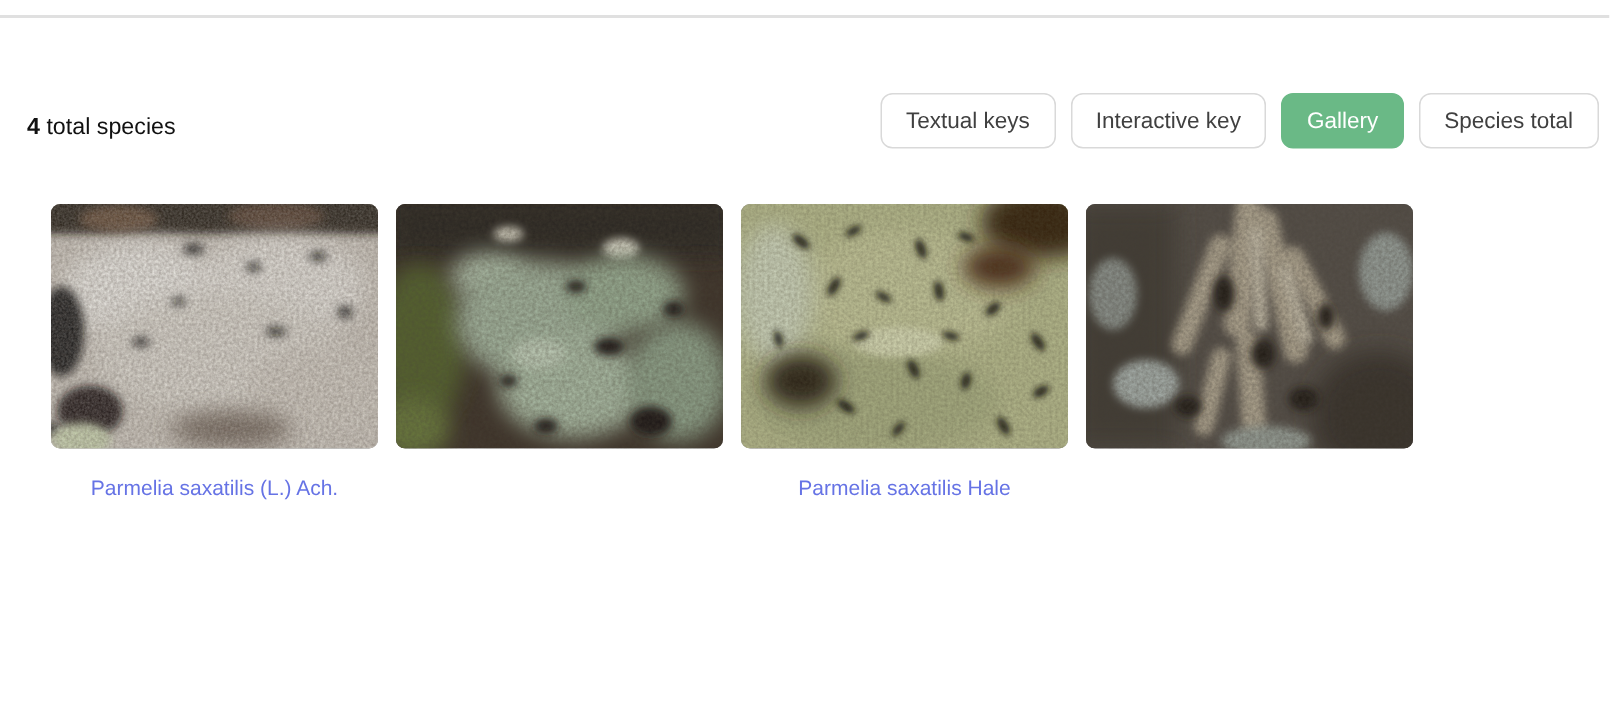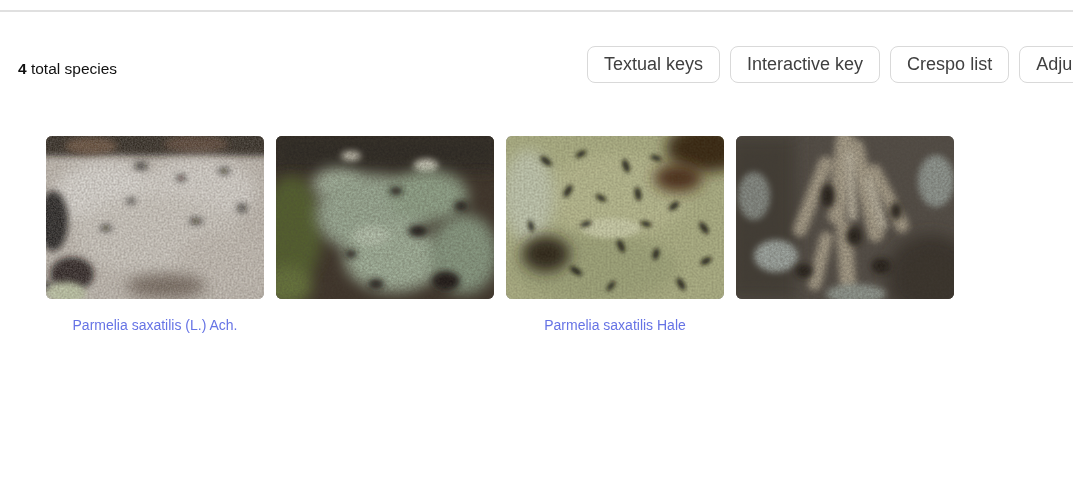--- a/index.html
+++ b/index.html
@@ -2,32 +2,32 @@
 <html><head>
 <meta charset="utf-8">
 <style>
   * { margin:0; padding:0; box-sizing:border-box; }
   html,body { background:#fff; }
   body {
     width:1073px; height:479px; overflow:hidden; position:relative;
     font-family:"Liberation Sans", sans-serif; color:#1a1a1a;
   }
   .top-rule { position:absolute; top:10px; left:0; width:1073px; border-top:2px solid #e0e0e0; }
-  .toolbar { position:absolute; top:0; left:0; width:1071px; height:100px; }
+  .toolbar { position:absolute; top:16px; left:0; width:1071px; height:100px; }
   .total { position:absolute; left:18px; top:60px; font-size:15.5px; color:#111; }
   .total b { font-weight:700; }
   .btn-group { position:absolute; left:587px; top:46px; display:flex; gap:10px; white-space:nowrap; }
   .btn {
     height:37px; padding:0 16px; font-family:"Liberation Sans", sans-serif;
-    font-size:18px; color:#404040; background:#fff; border:1px solid #d9d9d9;
+    font-size:15px; color:#404040; background:#fff; border:1px solid #d9d9d9;
     border-radius:8px; cursor:pointer; display:inline-flex; align-items:center;
   }
   .btn.active { background:#6ab986; border-color:#6ab986; color:#fff; }
   .btn.cut { min-width:110px; }
-  .gallery { position:absolute; left:34px; top:136px; display:flex; gap:12px;margin-left:12px; }
+  .gallery { position:absolute; left:34px; top:136px; display:flex; gap:12px; }
   figure { width:218px; }
   .photo {
     width:218px; height:163px; border-radius:6px; overflow:hidden;
     cursor:pointer; line-height:0; background:#888;
   }
   .photo svg { width:218px; height:163px; display:block; }
   figcaption {
     margin-top:13px; text-align:center; font-size:14px; line-height:26px;
     color:#6673e5; cursor:pointer;
   }
@@ -35,21 +35,22 @@
 </head>
 <body>
 
 <div class="top-rule"></div>
 
 <div class="toolbar">
   <div class="total"><b>4</b><span> total species</span></div>
   <div class="btn-group">
     <button class="btn">Textual keys</button>
     <button class="btn">Interactive key</button>
-    <button class="btn">Crespo list</button>
+    <button class="btn active">Gallery</button>
+    <button class="btn">Species total</button>
     <button class="btn cut">Adju</button>
   </div>
 </div>
 
 <div class="gallery">
 
   <figure>
     <div class="photo">
       <svg viewBox="0 0 218 163" preserveAspectRatio="none" aria-hidden="true">
         <defs>

